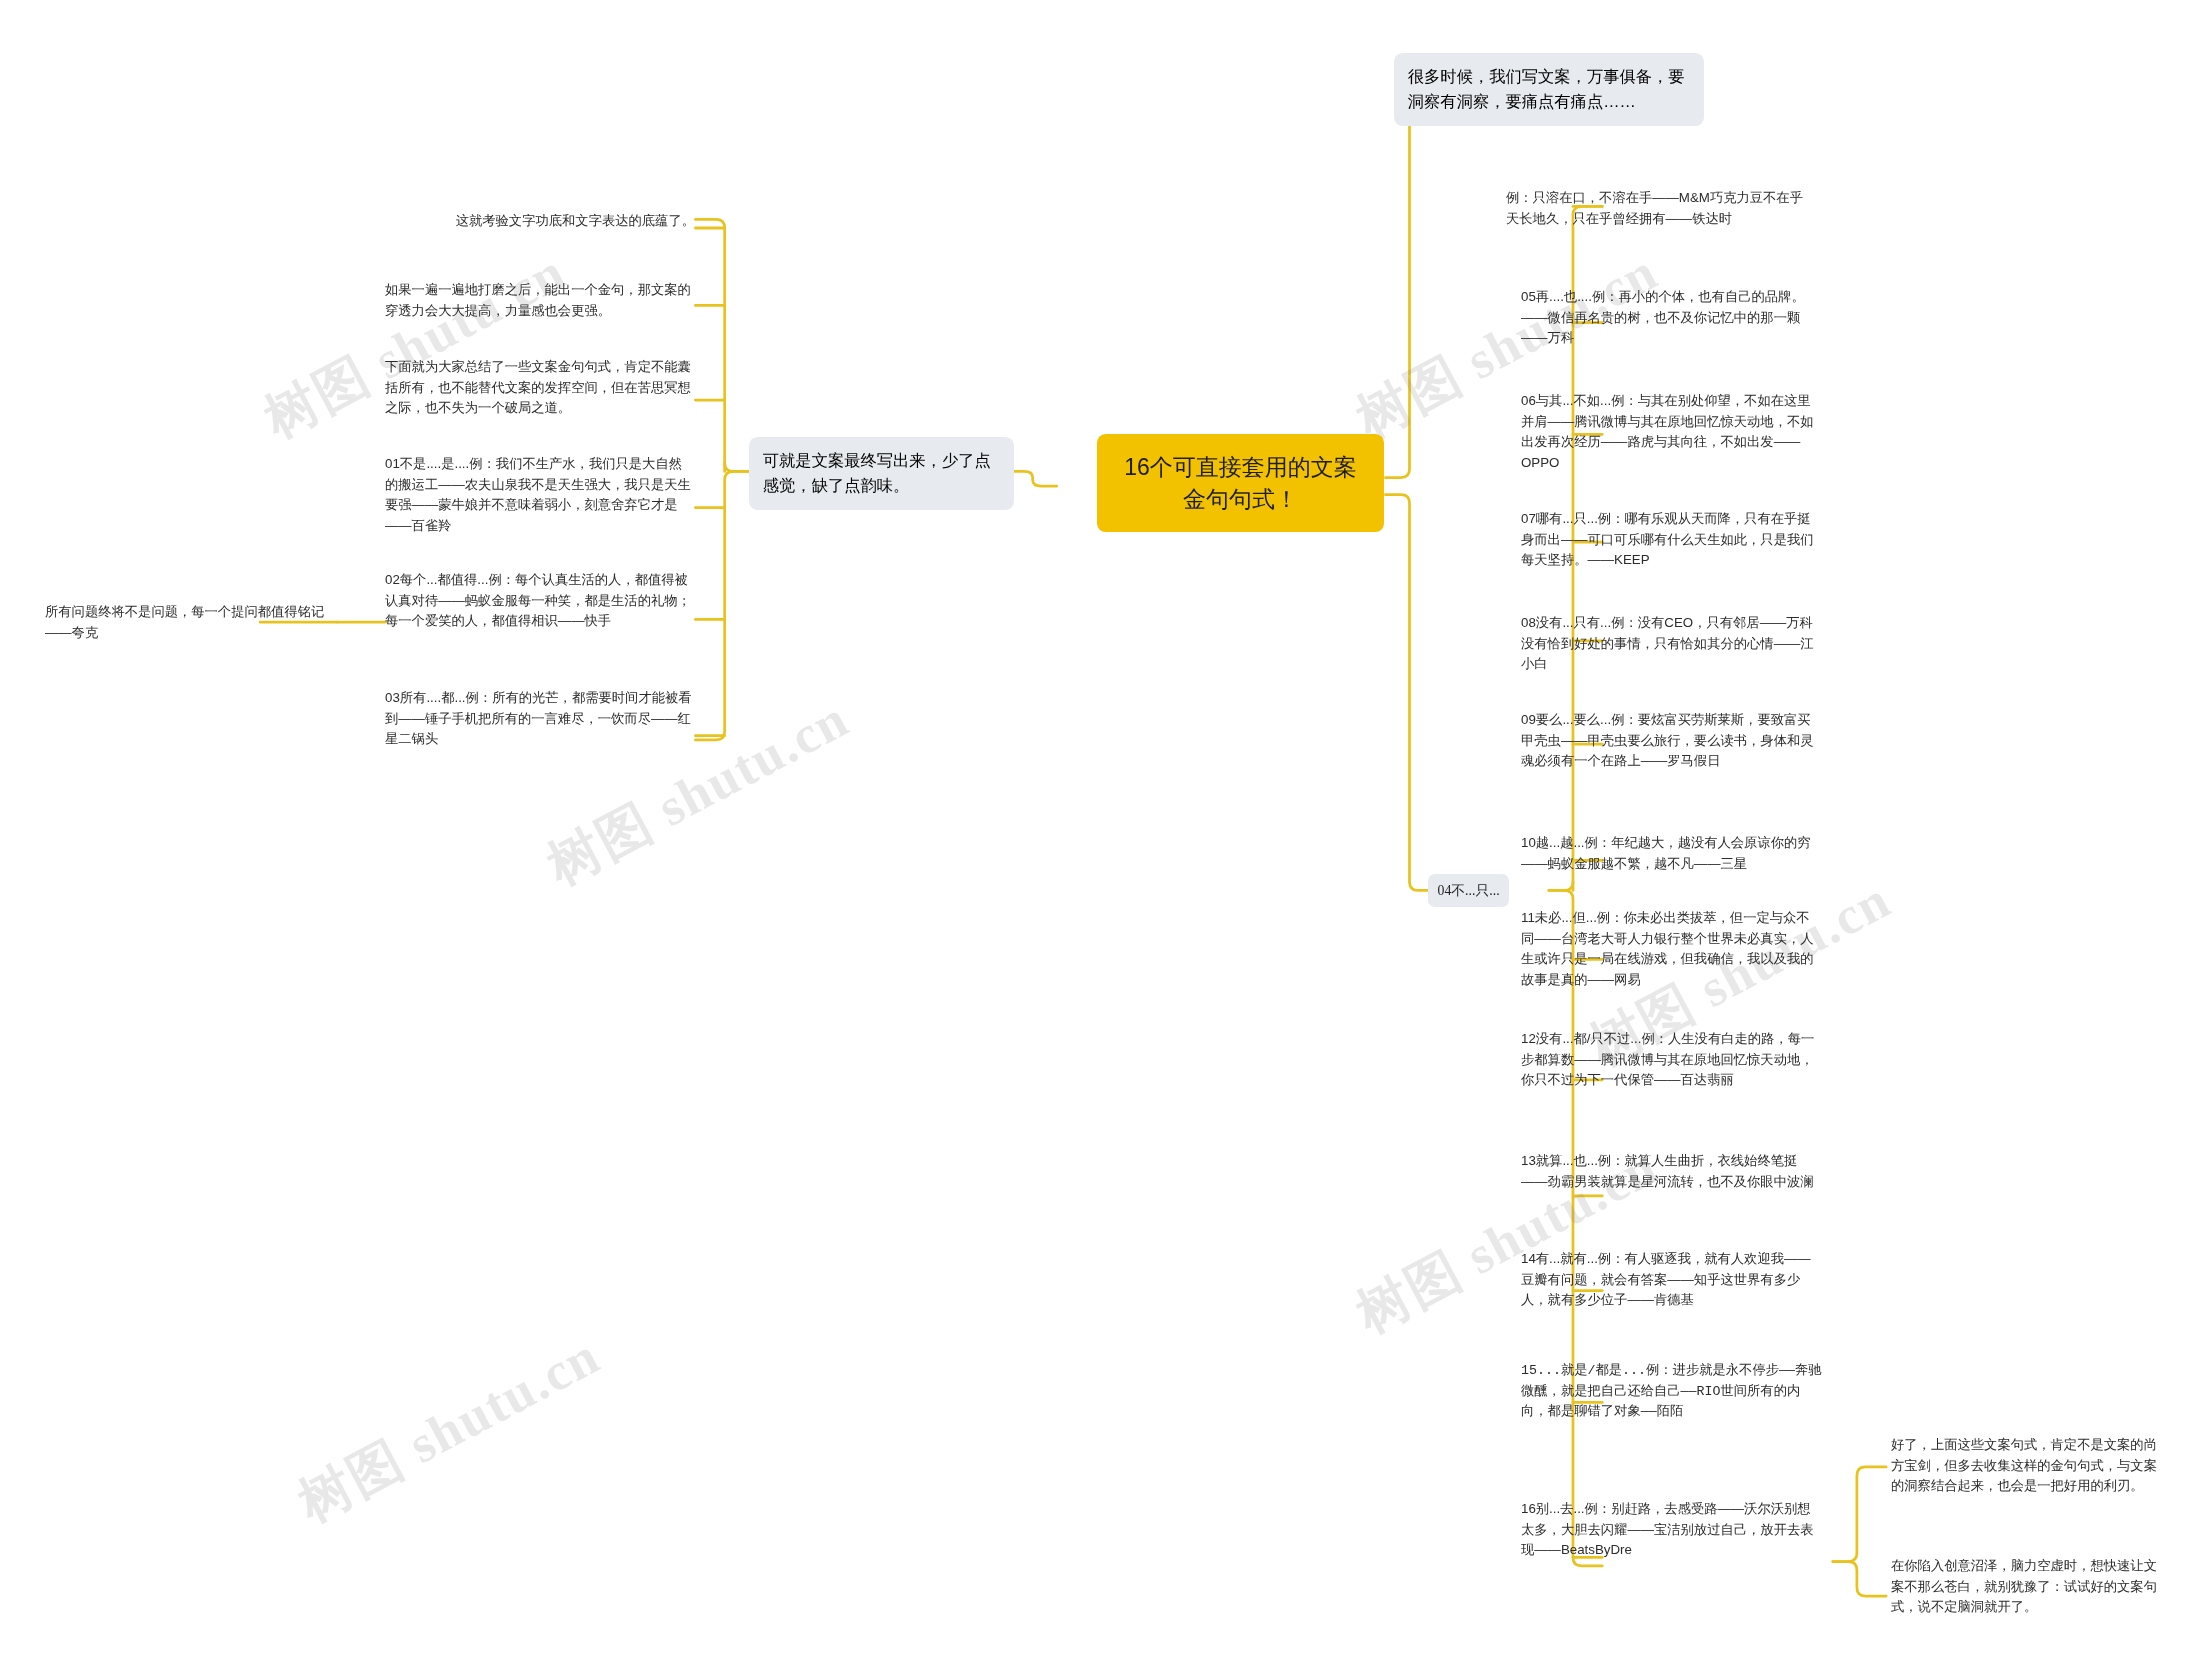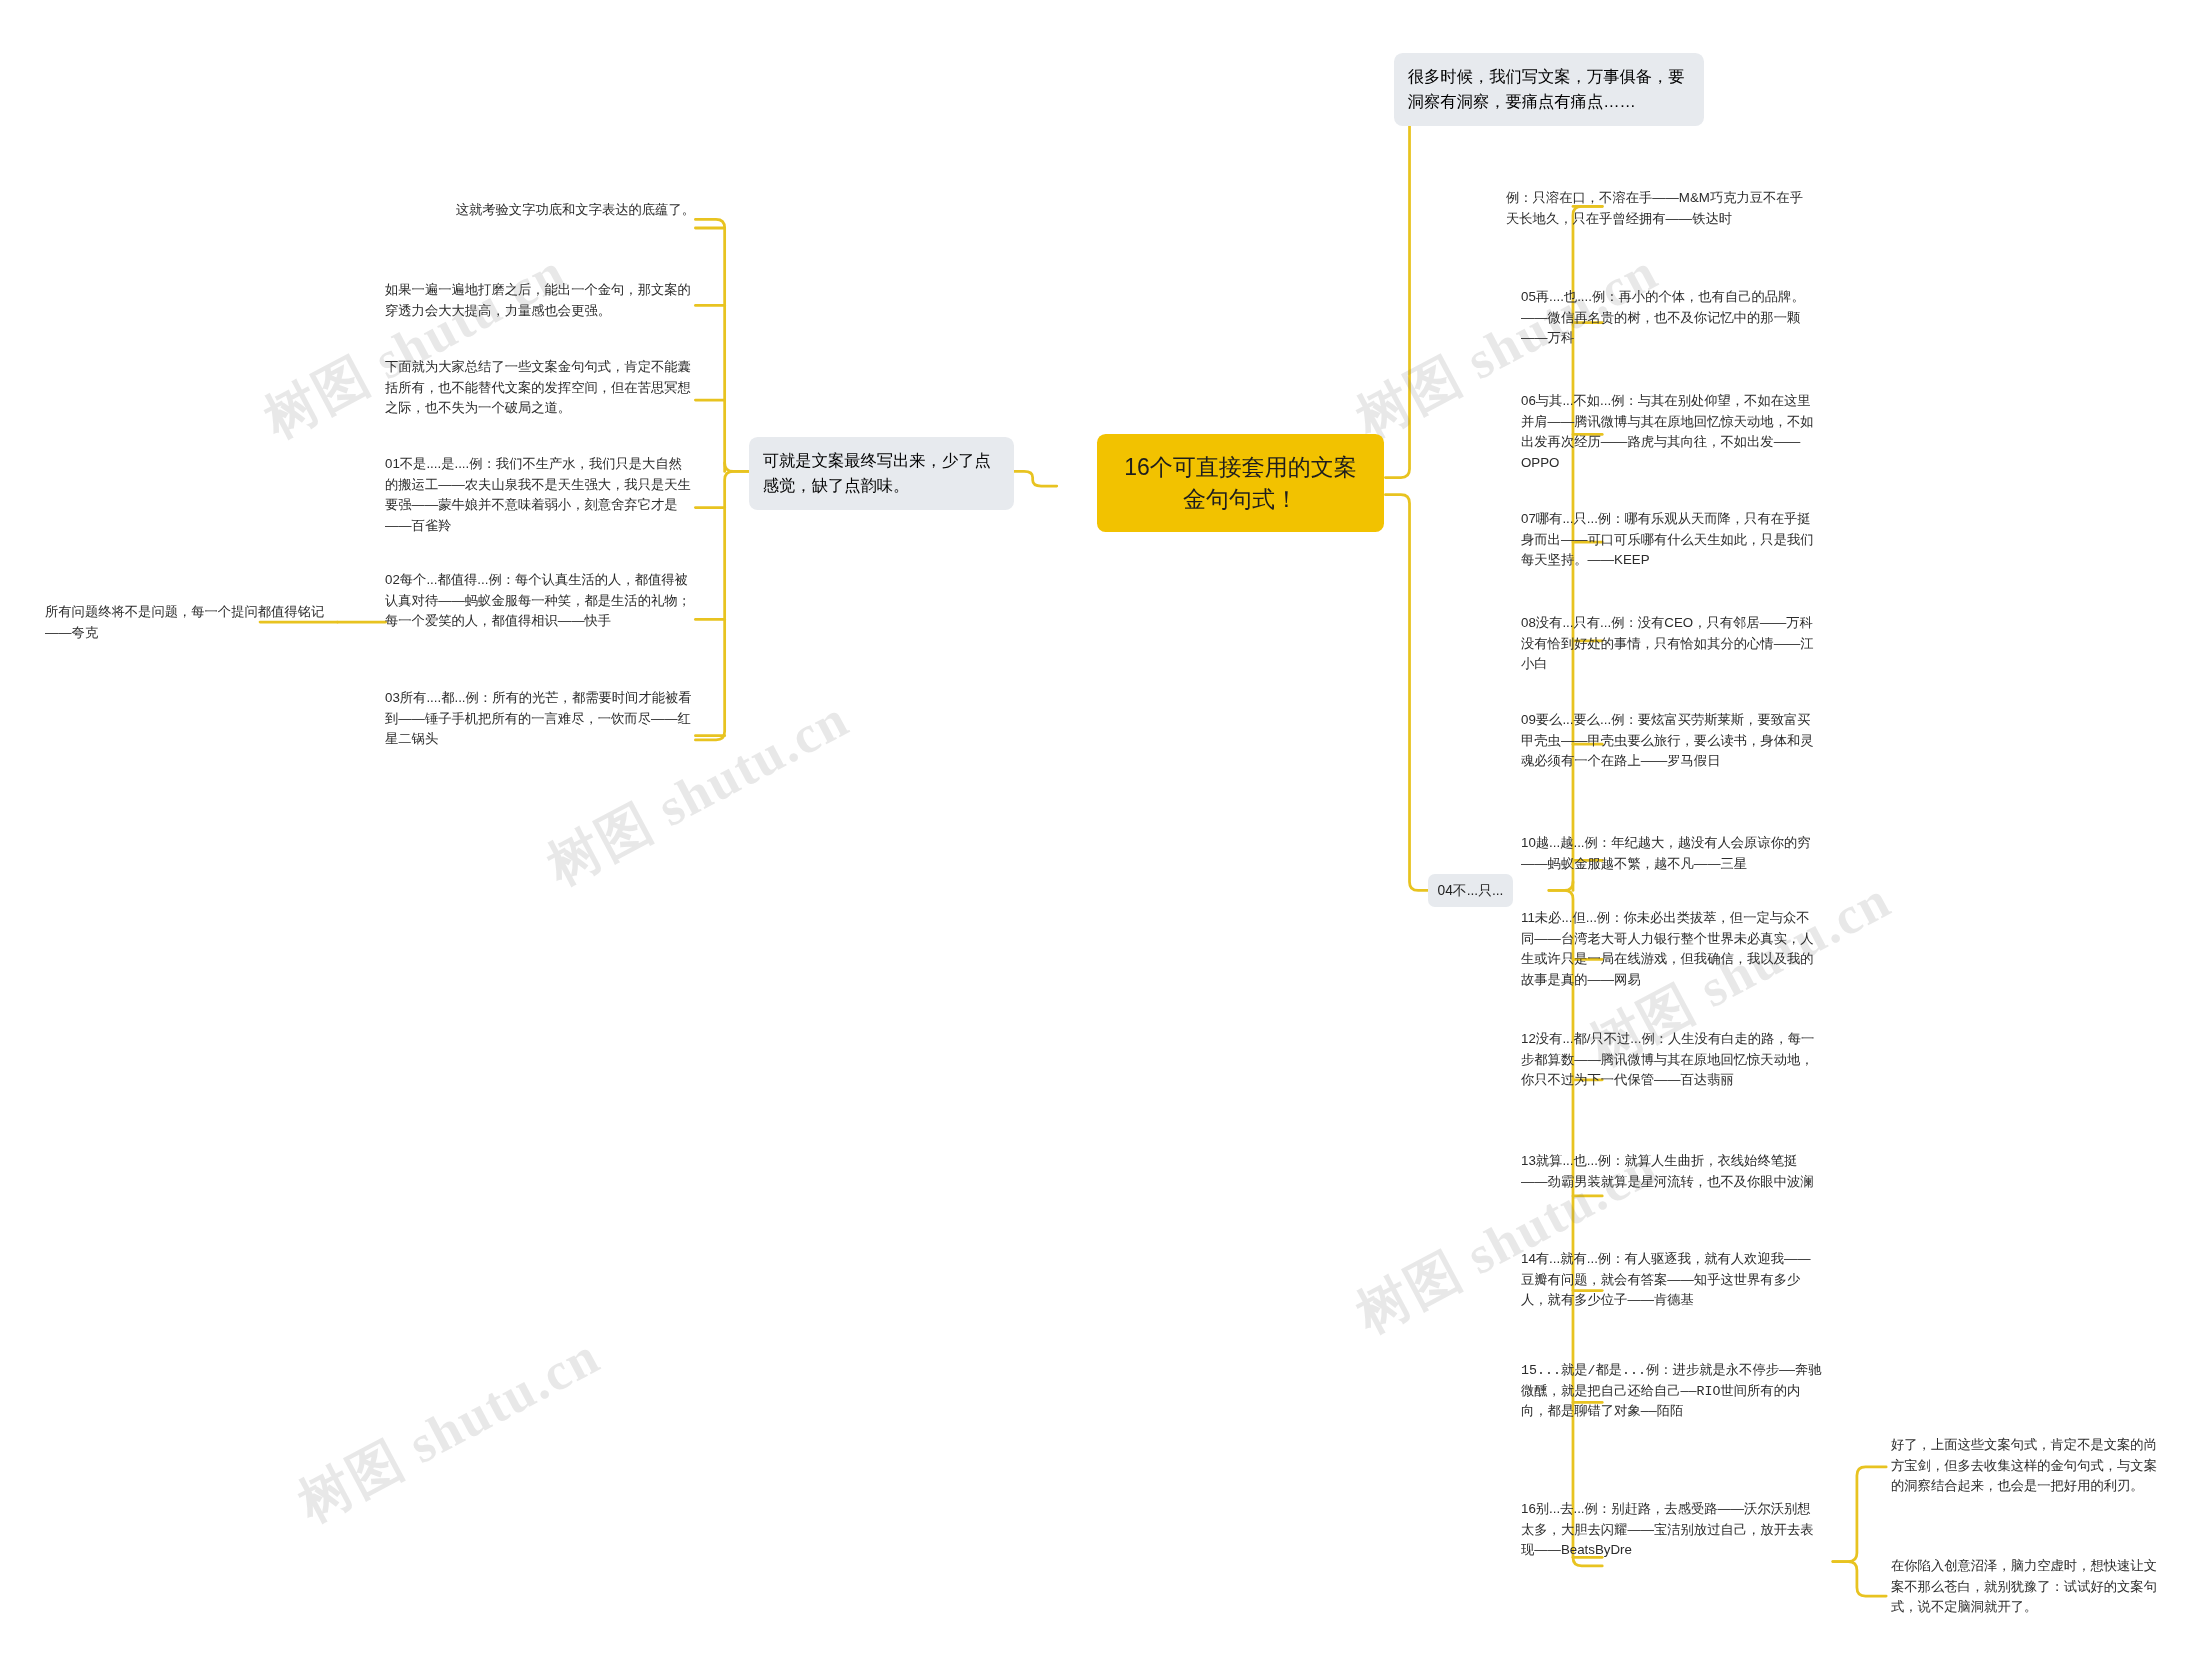--- a/index.html
+++ b/index.html
@@ -131,37 +131,37 @@
   <div class="wm" style="left:1342px; top:310px;">树图 shutu.cn</div>
   <div class="wm" style="left:284px; top:1394px;">树图 shutu.cn</div>
   <div class="wm" style="left:1342px; top:1205px;">树图 shutu.cn</div>
   <div class="wm" style="left:1575px; top:938px;">树图 shutu.cn</div>
   <div class="wm" style="left:533px; top:757px;">树图 shutu.cn</div>
 
   <div class="node root" style="left:1057px; top:434px; width:287px;">16个可直接套用的文案金句句式！</div>
 
   <div class="node chip" style="left:749px; top:437px; width:265px;">可就是文案最终写出来，少了点感觉，缺了点韵味。</div>
 
-  <div class="node plain" style="left:411px; top:200px; width:284px; text-align:right;">这就考验文字功底和文字表达的底蕴了。</div>
+  <div class="node plain" style="left:411px; top:211px; width:284px; text-align:right;">这就考验文字功底和文字表达的底蕴了。</div>
 
   <div class="node plain" style="left:385px; top:280px; width:310px;">如果一遍一遍地打磨之后，能出一个金句，那文案的穿透力会大大提高，力量感也会更强。</div>
 
   <div class="node plain" style="left:385px; top:357px; width:310px;">下面就为大家总结了一些文案金句句式，肯定不能囊括所有，也不能替代文案的发挥空间，但在苦思冥想之际，也不失为一个破局之道。</div>
 
   <div class="node plain" style="left:385px; top:454px; width:310px;">01不是....是....例：我们不生产水，我们只是大自然的搬运工——农夫山泉我不是天生强大，我只是天生要强——蒙牛娘并不意味着弱小，刻意舍弃它才是——百雀羚</div>
 
   <div class="node plain" style="left:385px; top:570px; width:310px;">02每个...都值得...例：每个认真生活的人，都值得被认真对待——蚂蚁金服每一种笑，都是生活的礼物；每一个爱笑的人，都值得相识——快手</div>
 
   <div class="node plain" style="left:385px; top:688px; width:310px;">03所有....都...例：所有的光芒，都需要时间才能被看到——锤子手机把所有的一言难尽，一饮而尽——红星二锅头</div>
 
   <div class="node plain" style="left:45px; top:602px; width:293px;">所有问题终将不是问题，每一个提问都值得铭记——夸克</div>
 
   <div class="node chip" style="left:1394px; top:53px; width:310px;">很多时候，我们写文案，万事俱备，要洞察有洞察，要痛点有痛点……</div>
 
-  <div class="node chip-sm" style="left:1428px; top:874px;">04不...只...</div>
+  <div class="node chip-sm" style="left:1428px; top:874px;font-family:Liberation Serif, serif;">04不...只...</div>
 
   <div class="node plain" style="left:1506px; top:188px; width:301px;">例：只溶在口，不溶在手——M&amp;M巧克力豆不在乎天长地久，只在乎曾经拥有——铁达时</div>
 
   <div class="node plain" style="left:1521px; top:287px; width:301px;">05再....也....例：再小的个体，也有自己的品牌。——微信再名贵的树，也不及你记忆中的那一颗——万科</div>
 
   <div class="node plain" style="left:1521px; top:391px; width:301px;">06与其...不如...例：与其在别处仰望，不如在这里并肩——腾讯微博与其在原地回忆惊天动地，不如出发再次经历——路虎与其向往，不如出发——OPPO</div>
 
   <div class="node plain" style="left:1521px; top:509px; width:301px;">07哪有...只...例：哪有乐观从天而降，只有在乎挺身而出——可口可乐哪有什么天生如此，只是我们每天坚持。——KEEP</div>
 
   <div class="node plain" style="left:1521px; top:613px; width:301px;">08没有...只有...例：没有CEO，只有邻居——万科没有恰到好处的事情，只有恰如其分的心情——江小白</div>

